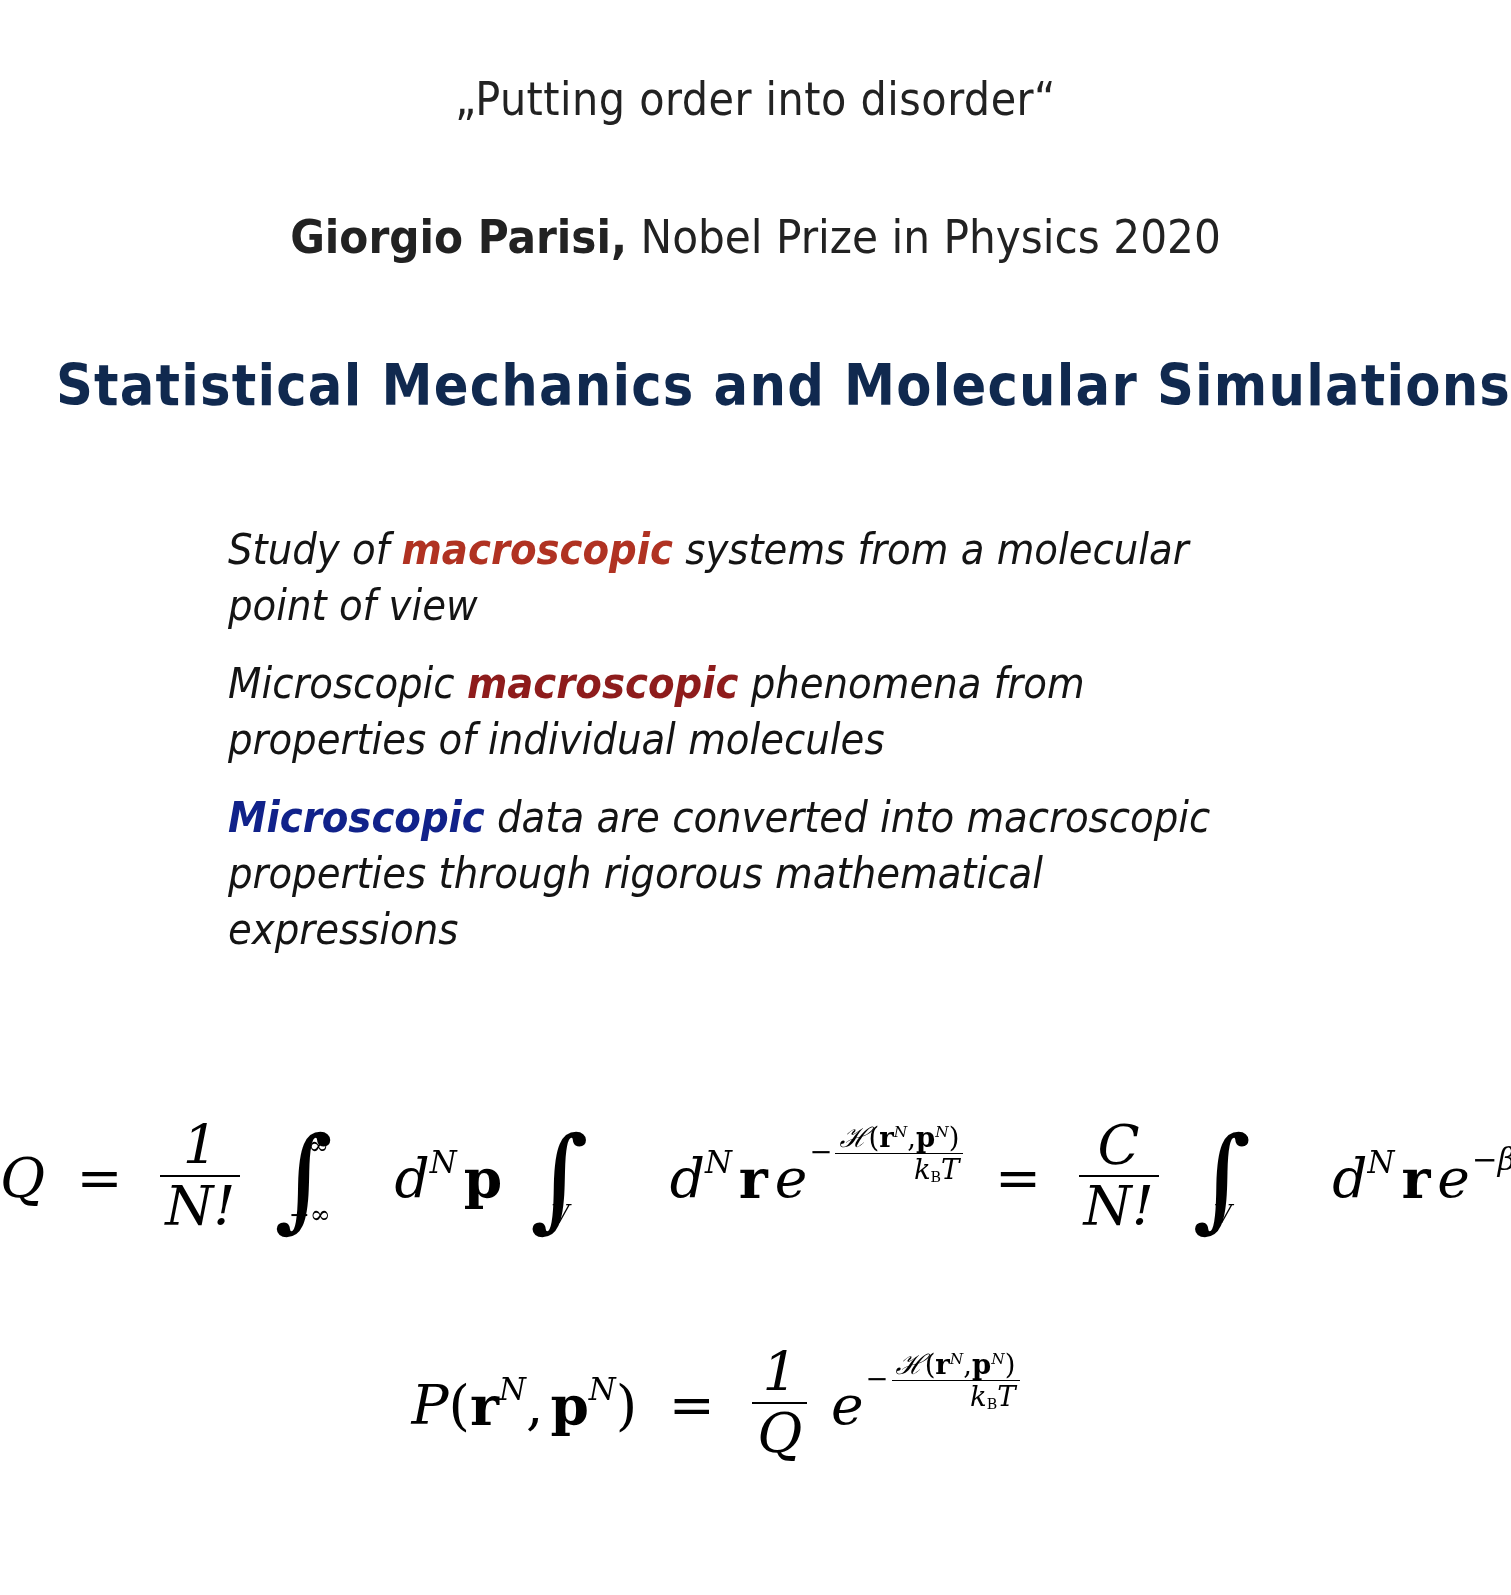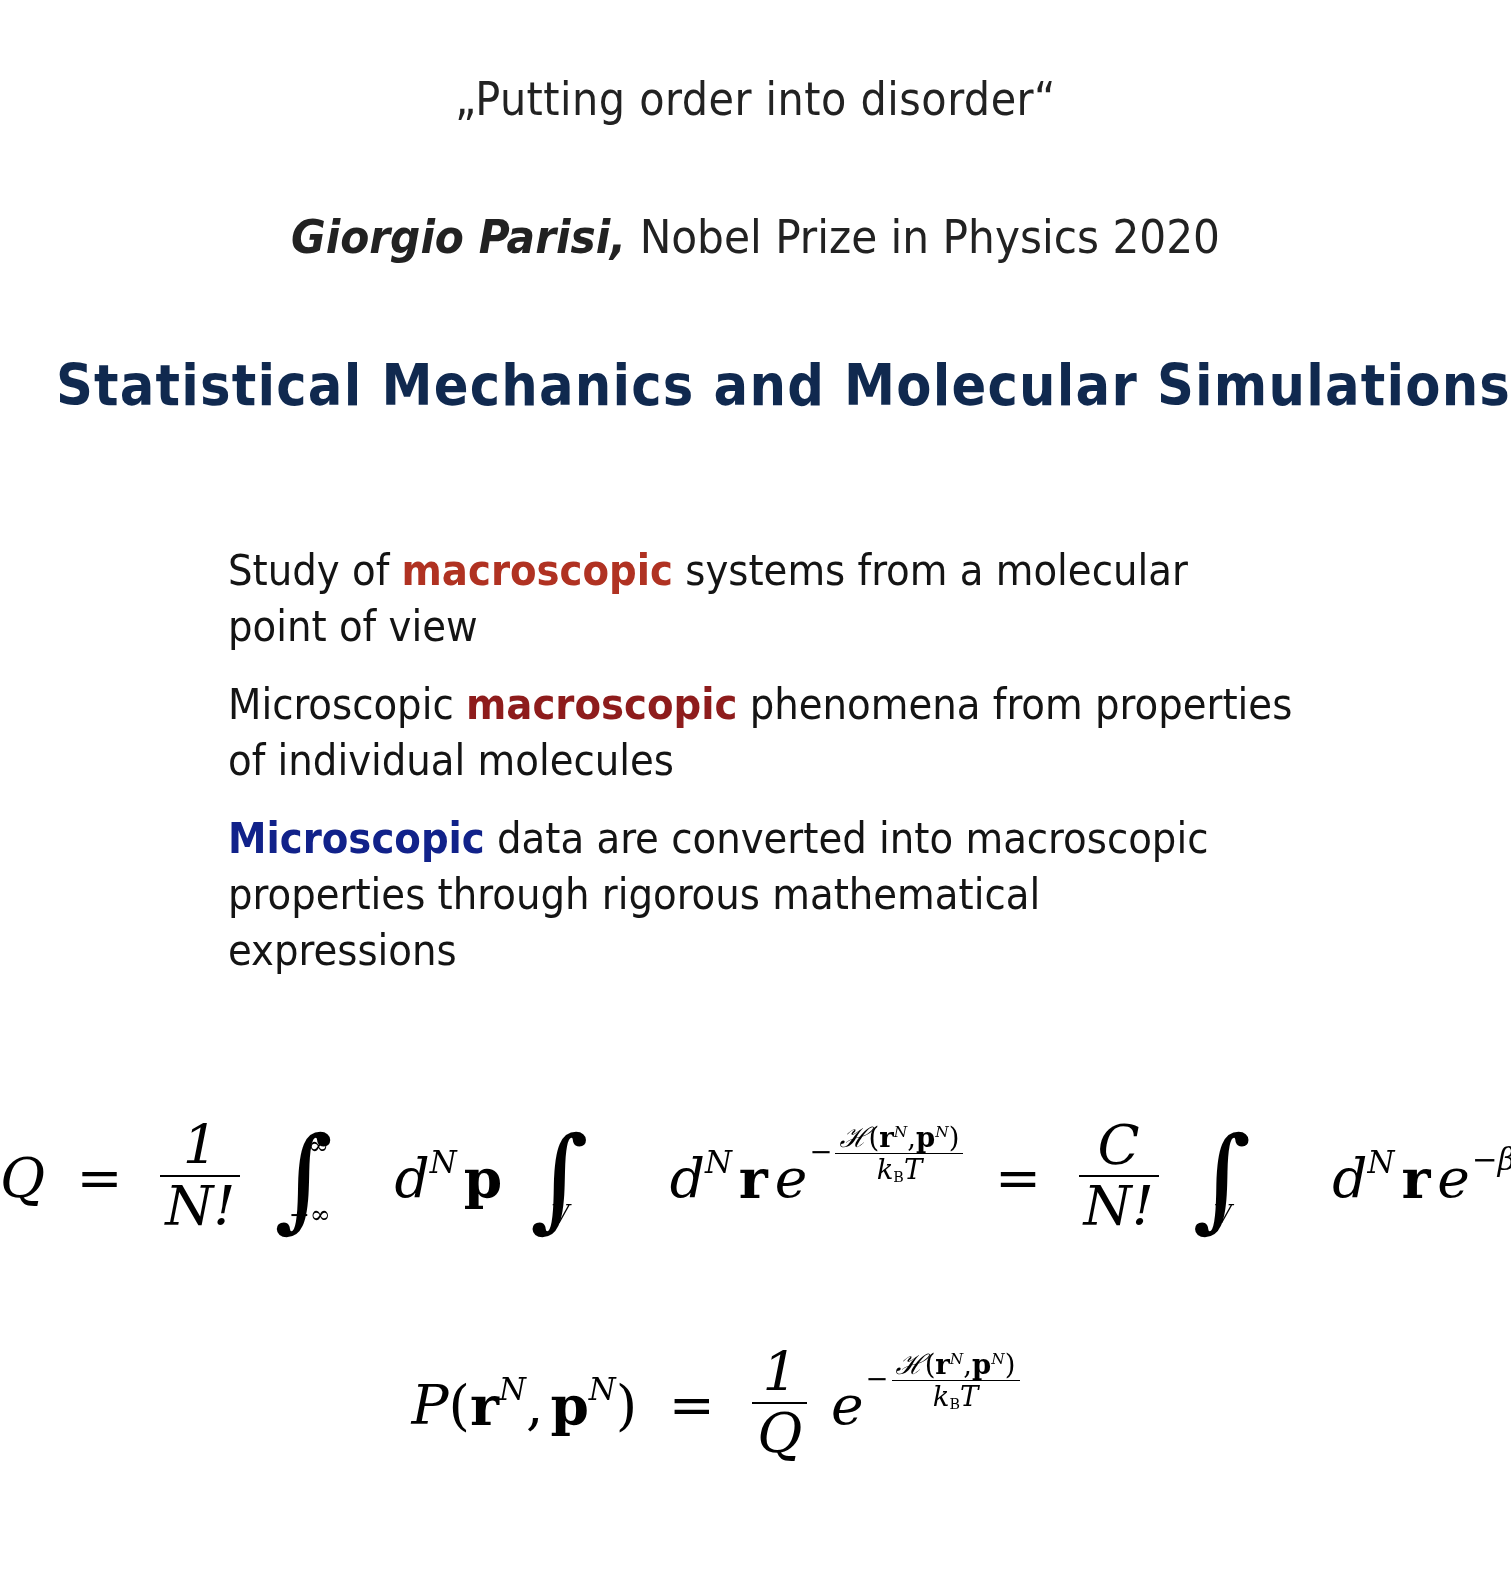--- a/index.html
+++ b/index.html
@@ -36,44 +36,44 @@
     left: 0;
     width: 1511px;
     text-align: center;
     font-family: "DejaVu Sans Condensed", "Liberation Sans Narrow", "Liberation Sans", sans-serif;
     font-size: 47px;
     color: #222222;
     white-space: nowrap;
   }
   .author-line .name {
     font-weight: bold;
-    font-style: italic;
   }
 
   .main-title {
     position: absolute;
     top: 352px;
     left: 0;
     width: 1511px;
     text-align: center;
     font-family: "DejaVu Sans Condensed", "Liberation Sans Narrow", "Liberation Sans", sans-serif;
     font-weight: bold;
     font-size: 57px;
     letter-spacing: 1.2px;
     color: #10294f;
     white-space: nowrap;
     margin-left: 28px;
   }
 
   
   .bullets {
     position: absolute;
-    top: 542px;
+    top: 521px;
     left: 228px;
     width: 1120px;
+    font-style: italic;
   }
   .bullet {
     font-family: "DejaVu Sans Condensed", "Liberation Sans Narrow", "Liberation Sans", sans-serif;
     font-size: 43px;
     line-height: 56px;
     color: #141414;
     margin-bottom: 22px;
     max-width: 1060px;
   }
   .bullet.b1 { max-width: 985px; }
@@ -176,21 +176,21 @@
     vertical-align: middle;
     font-size: 0.56em;
     position: relative;
     top: -0.62em;
     margin-left: 2px;
     font-style: italic;
   }
   .sfrac {
     display: inline-block;
     vertical-align: middle;
-    text-align: center;
+    text-align: right;
   }
   .sfrac .num { display: block; padding: 0 4px; line-height: 1.12; }
   .sfrac .den { display: block; padding: 0 4px; line-height: 1.14; border-top: 1.5px solid #000; }
 
   .sp { display: inline-block; width: 13px; }
   .sp-sm { display: inline-block; width: 7px; }
   .eqsign { font-style: normal; margin: 0 14px; }
 </style>
 </head>
 <body>

